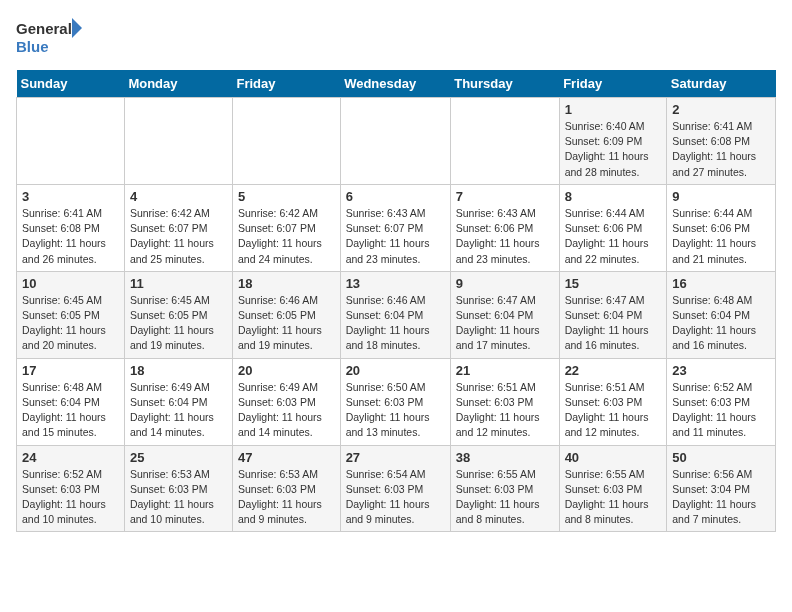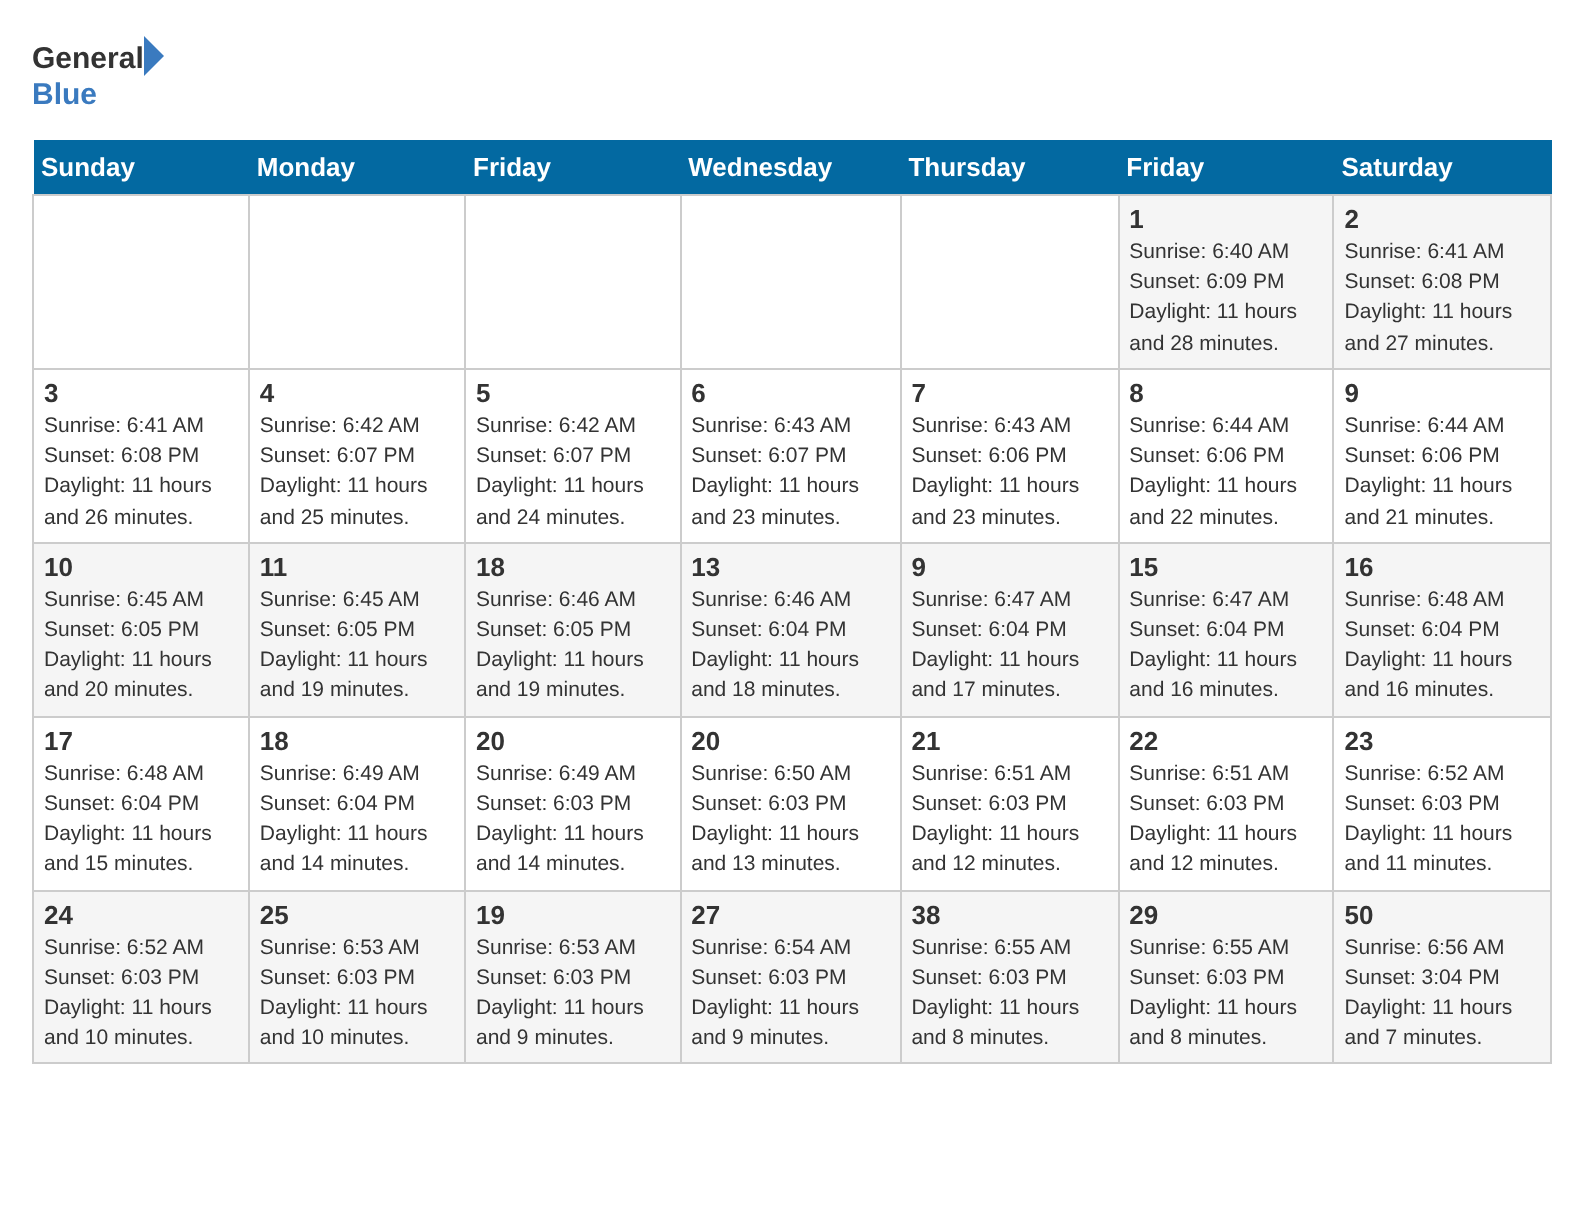--- a/index.html
+++ b/index.html
@@ -288,42 +288,42 @@
 and 10 minutes.</div>
         </td>
         <td>
           <span class="day-num">25</span>
           <div class="day-info" style="white-space: pre-line;">Sunrise: 6:53 AM
 Sunset: 6:03 PM
 Daylight: 11 hours
 and 10 minutes.</div>
         </td>
         <td>
-          <span class="day-num">19</span>
+          <span class="day-num">47</span>
           <div class="day-info" style="white-space: pre-line;">Sunrise: 6:53 AM
 Sunset: 6:03 PM
 Daylight: 11 hours
 and 9 minutes.</div>
         </td>
         <td>
           <span class="day-num">27</span>
           <div class="day-info" style="white-space: pre-line;">Sunrise: 6:54 AM
 Sunset: 6:03 PM
 Daylight: 11 hours
 and 9 minutes.</div>
         </td>
         <td>
           <span class="day-num">38</span>
           <div class="day-info" style="white-space: pre-line;">Sunrise: 6:55 AM
 Sunset: 6:03 PM
 Daylight: 11 hours
 and 8 minutes.</div>
         </td>
         <td>
-          <span class="day-num">29</span>
+          <span class="day-num">40</span>
           <div class="day-info" style="white-space: pre-line;">Sunrise: 6:55 AM
 Sunset: 6:03 PM
 Daylight: 11 hours
 and 8 minutes.</div>
         </td>
         <td>
           <span class="day-num">50</span>
           <div class="day-info" style="white-space: pre-line;">Sunrise: 6:56 AM
 Sunset: 3:04 PM
 Daylight: 11 hours

